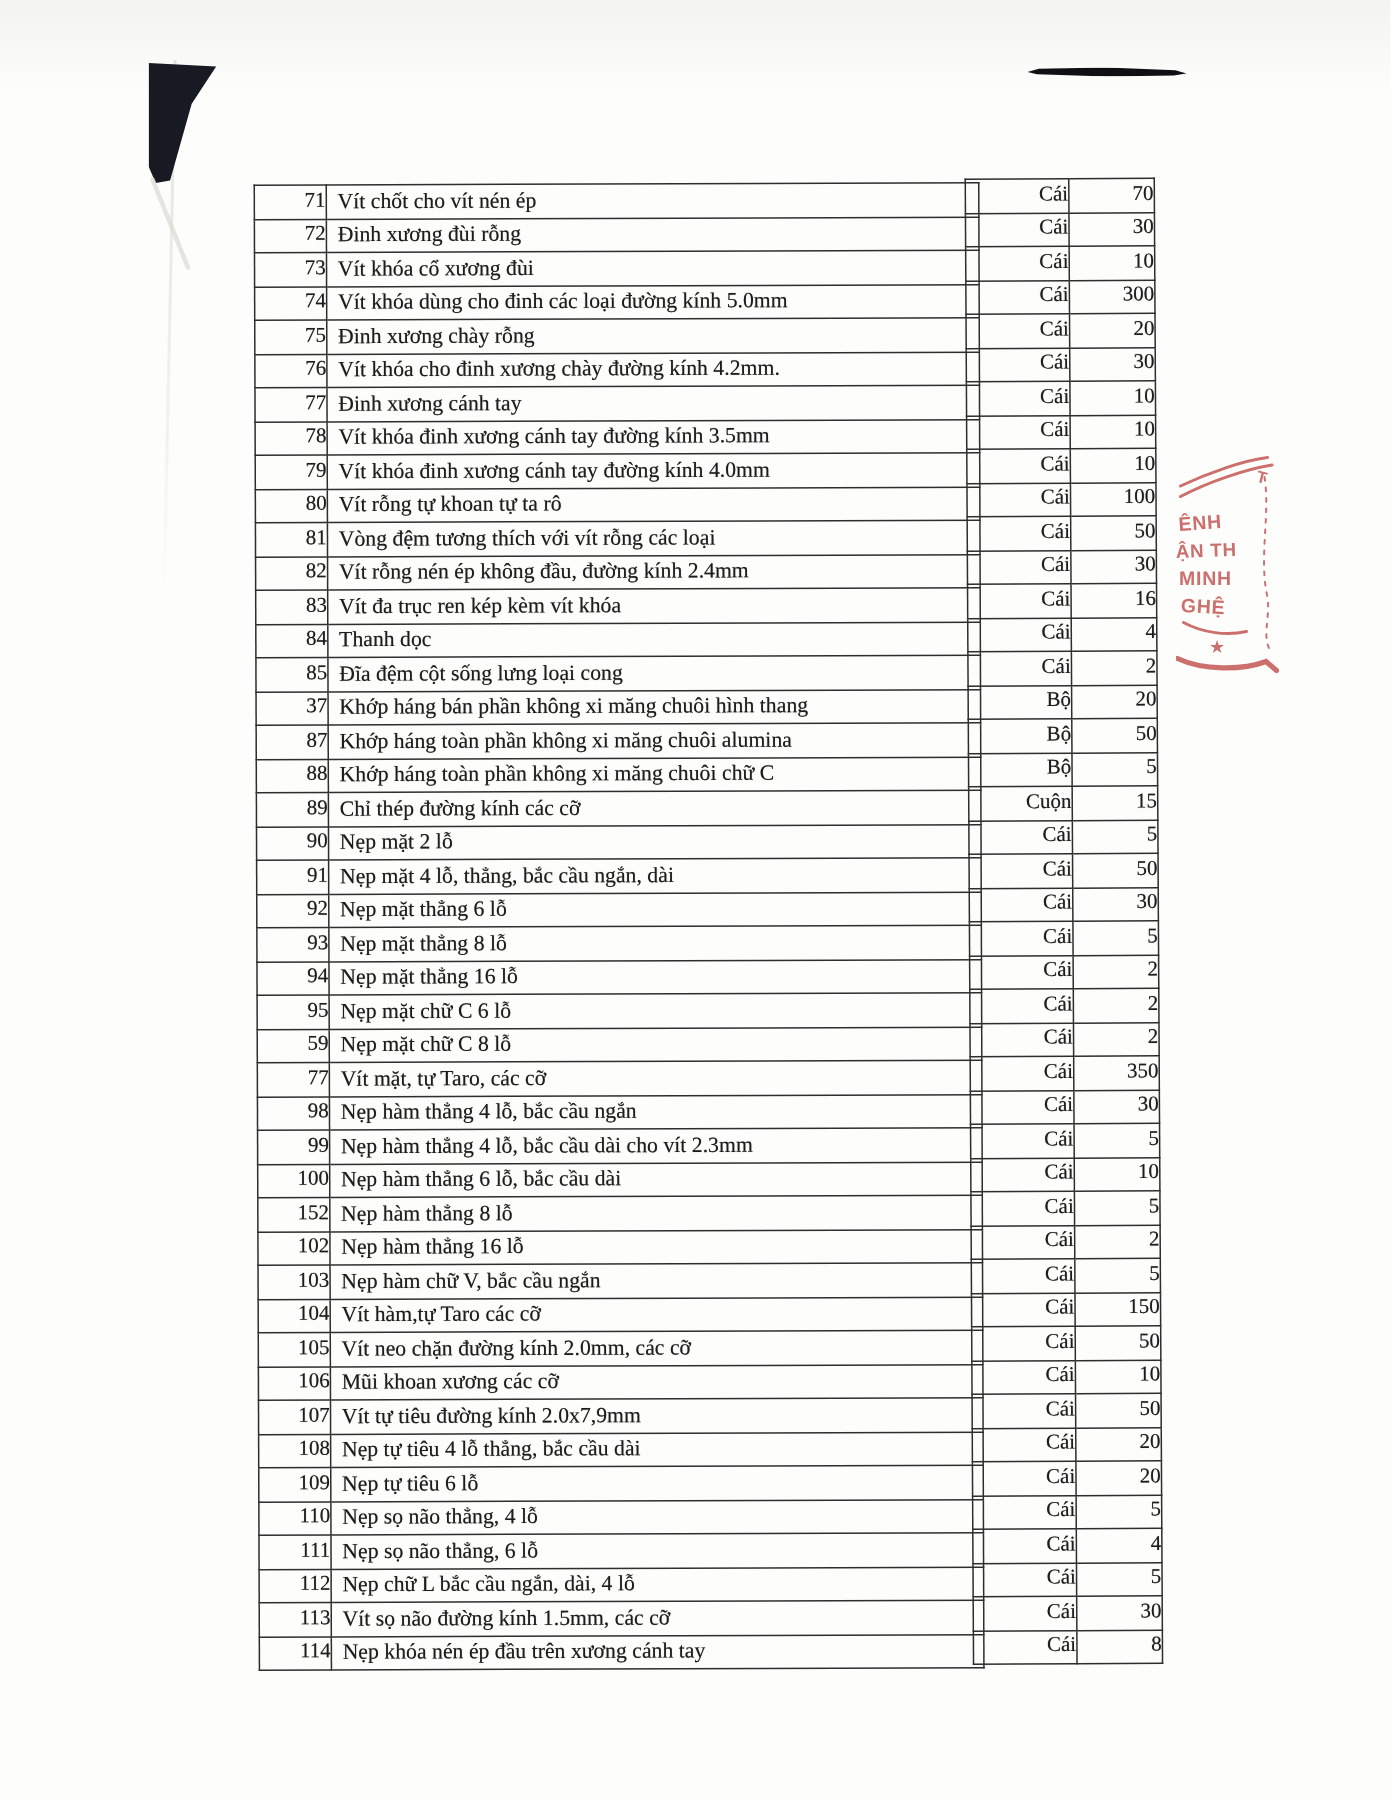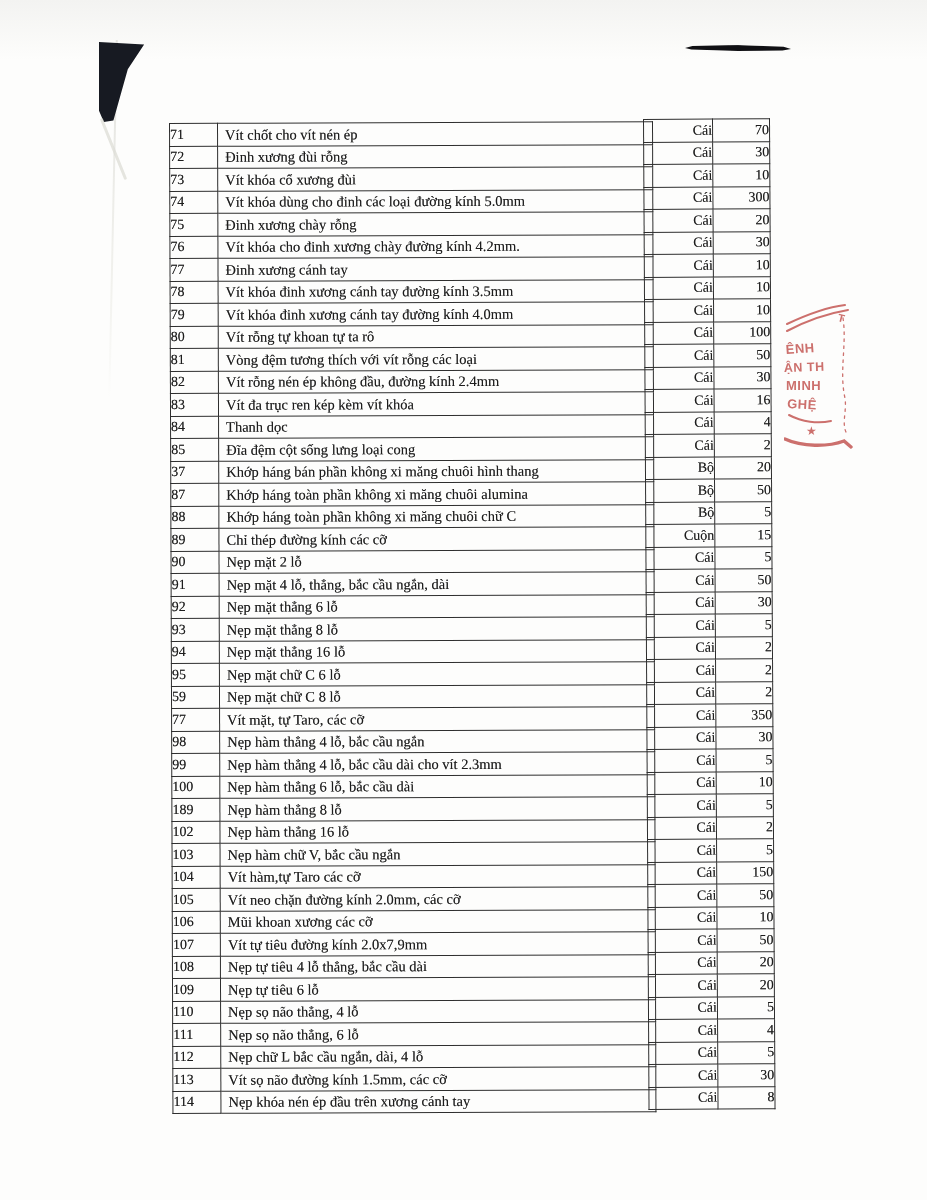--- a/index.html
+++ b/index.html
@@ -44,21 +44,21 @@
   table{border-collapse:collapse;table-layout:fixed;}
   td{
     border:1.5px solid #2e2e2e;
     padding:0;height:21.5px;
     font-size:14px;line-height:20px;color:#1d1d1d;
     white-space:nowrap;overflow:hidden;
     text-shadow:0 0 0.5px rgba(20,20,20,.55);
   }
   .tbl-left{position:absolute;left:169px;top:123px;width:474px;transform:rotate(-0.2deg);transform-origin:left top;}
   .tbl-right{position:absolute;left:643px;top:119px;width:113px;transform:rotate(-0.32deg);transform-origin:left top;}
-  td.c-no{width:47px;text-align:left;}
+  td.c-no{width:47px;text-align:right;}
   td.c-desc{width:427px;text-align:left;padding-left:7px;font-size:14.5px;}
   td.c-unit{width:57px;text-align:right;padding-left:11px;}
   td.c-qty{width:56px;text-align:right;}
   
   .stamp{position:absolute;left:784px;top:294px;width:84px;height:164px;opacity:.82;}
   .stamp text{font-family:"Liberation Sans","DejaVu Sans",sans-serif;font-weight:bold;}
 </style>
 </head>
 <body>
 
@@ -185,21 +185,21 @@
         </tr>
         <tr>
           <td class="c-no">99</td>
           <td class="c-desc">Nẹp hàm thẳng 4 lỗ, bắc cầu dài cho vít 2.3mm</td>
         </tr>
         <tr>
           <td class="c-no">100</td>
           <td class="c-desc">Nẹp hàm thẳng 6 lỗ, bắc cầu dài</td>
         </tr>
         <tr>
-          <td class="c-no">189</td>
+          <td class="c-no">152</td>
           <td class="c-desc">Nẹp hàm thẳng 8 lỗ</td>
         </tr>
         <tr>
           <td class="c-no">102</td>
           <td class="c-desc">Nẹp hàm thẳng 16 lỗ</td>
         </tr>
         <tr>
           <td class="c-no">103</td>
           <td class="c-desc">Nẹp hàm chữ V, bắc cầu ngắn</td>
         </tr>

